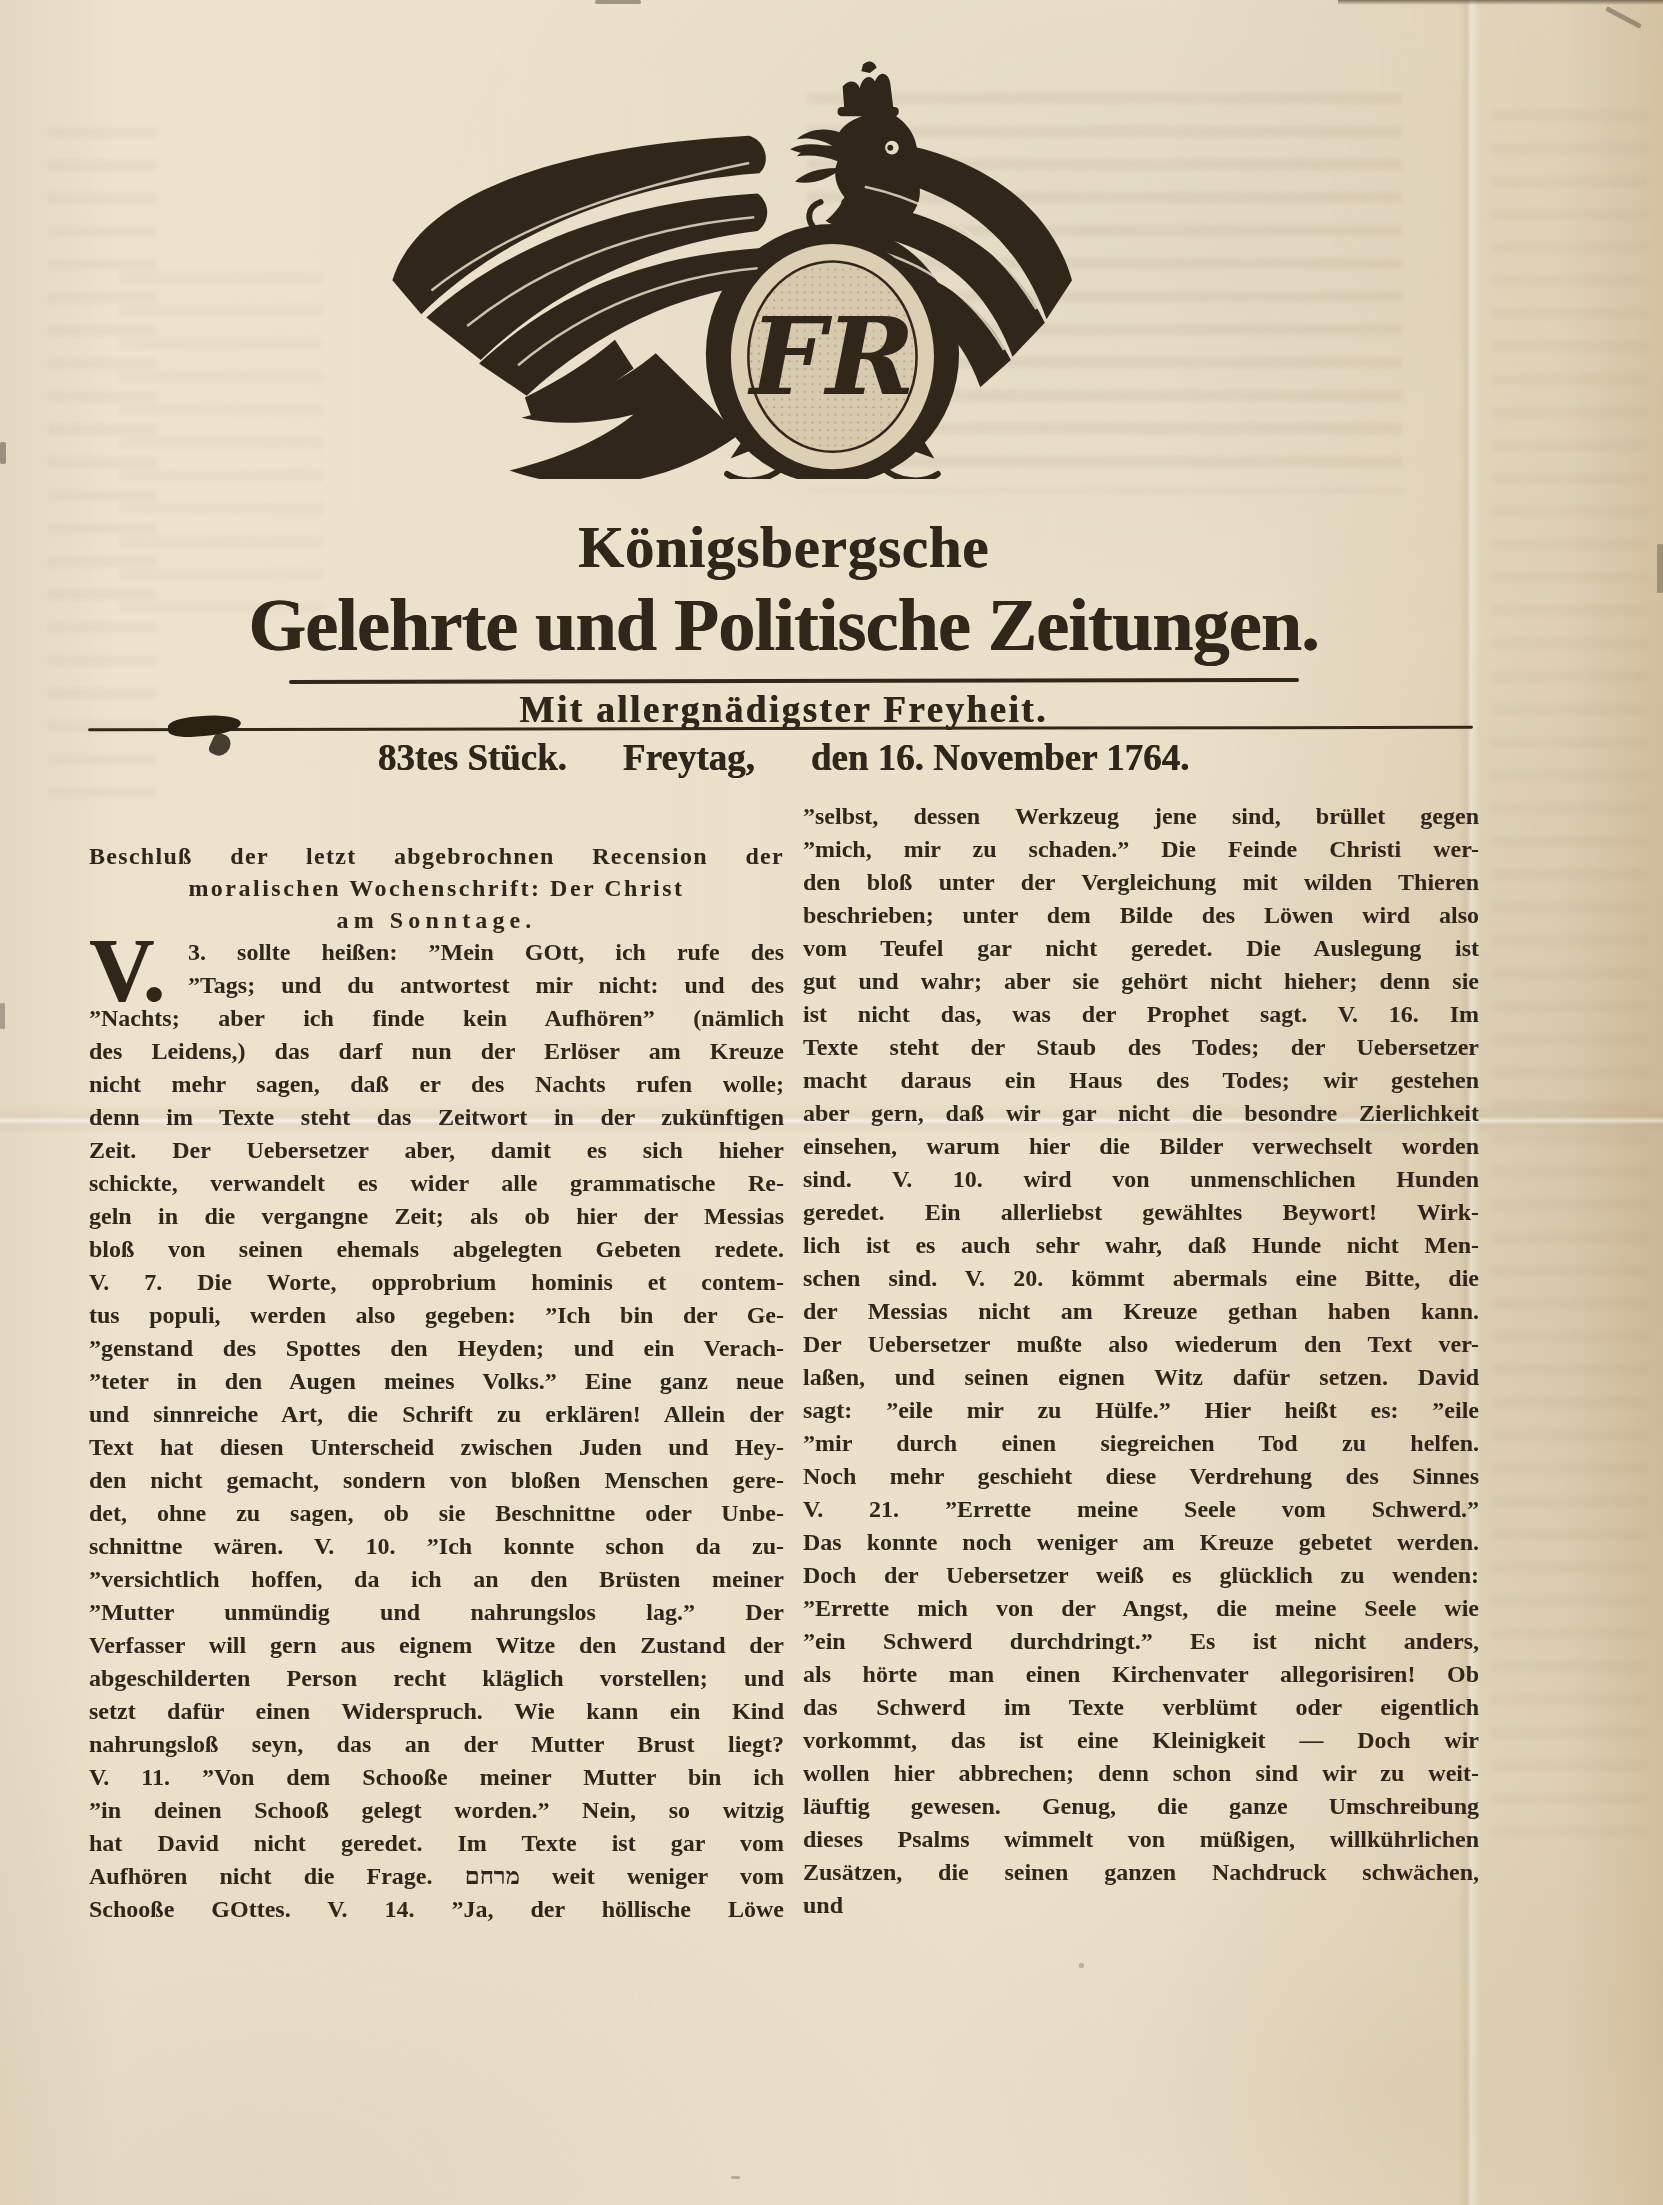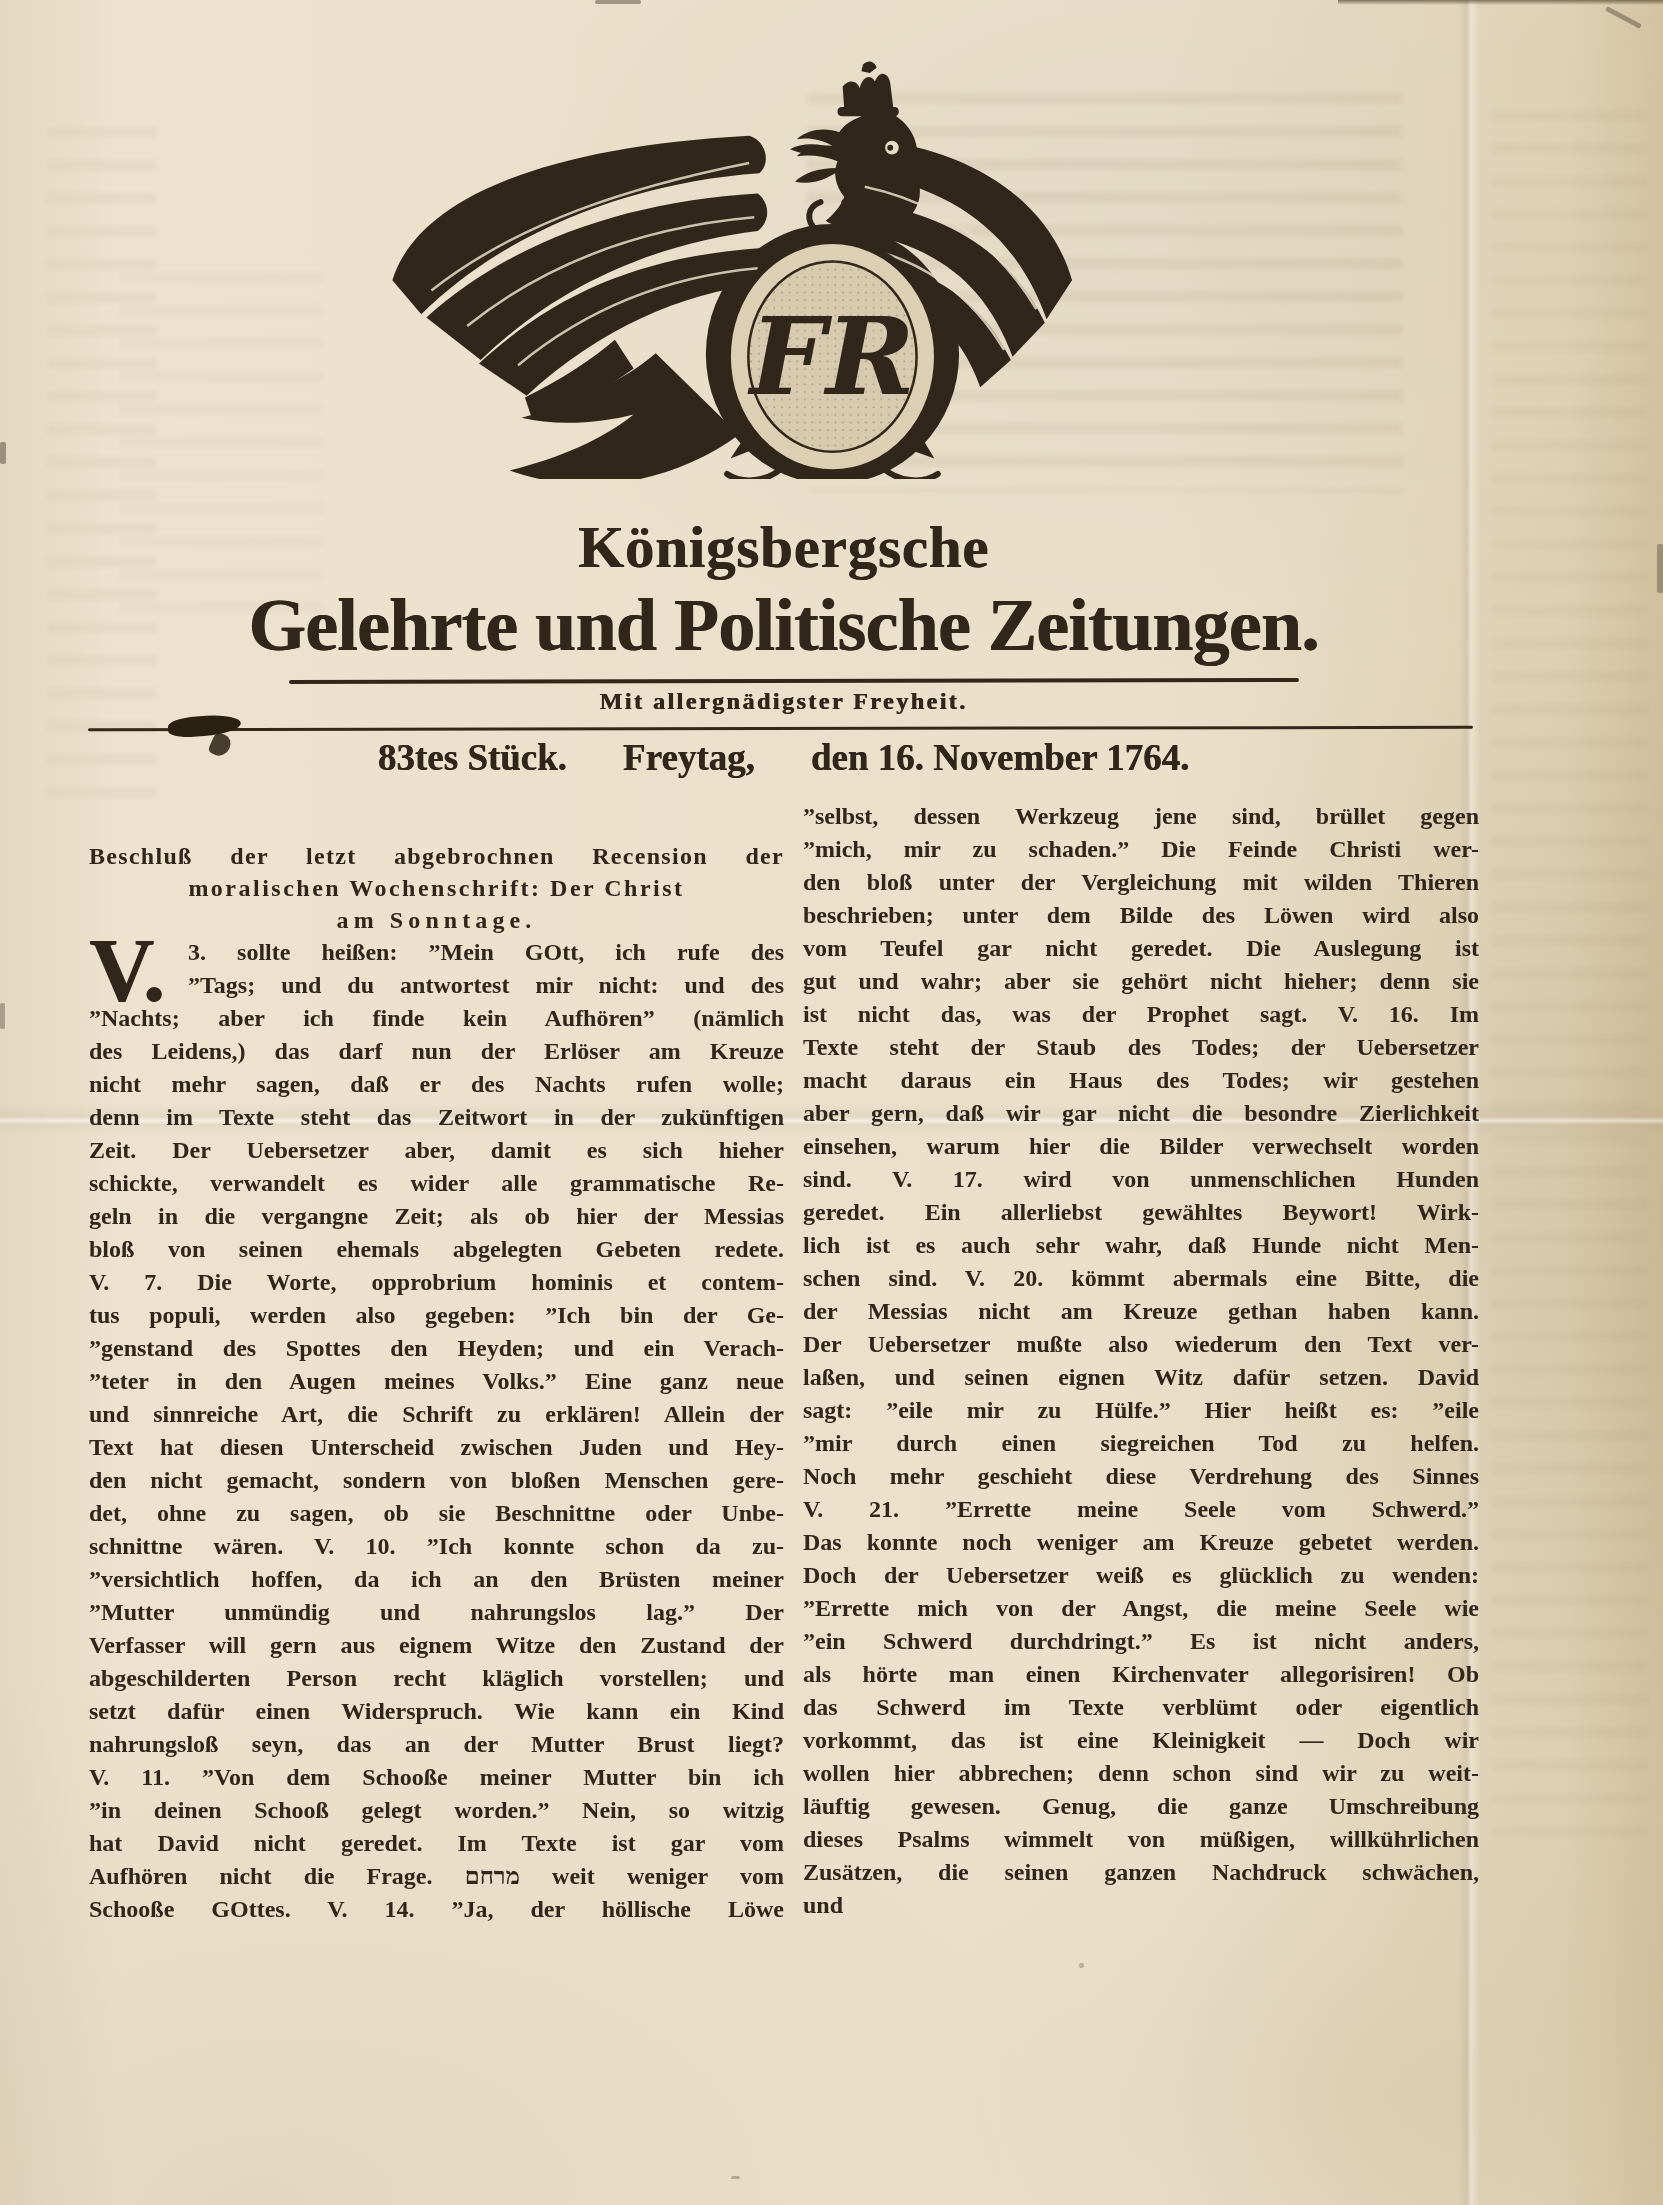--- a/index.html
+++ b/index.html
@@ -25,21 +25,21 @@
   .crease-v { position:absolute; top:0; height:100%; width:22px; pointer-events:none;
     background:linear-gradient(90deg, transparent, rgba(90,70,40,.08) 40%, rgba(255,255,255,.35) 60%, transparent); }
   .speck { position:absolute; background:rgba(48,38,24,.8); border-radius:1.7px; }
   .topedge { position:absolute; background:linear-gradient(180deg, rgba(62,48,28,.6), rgba(62,48,28,0)); }
 
   
   .blackletter { font-weight:700; text-shadow:0.7px 0 0 currentColor; }
   .kicker { left:89px; top:513px; width:1389px; text-align:center; font-size:59px; letter-spacing:0.8px; }
   .title  { left:89px; top:583px; width:1389px; text-align:center; font-size:74px; letter-spacing:-0.8px; white-space:nowrap; }
   .rule1  { left:289px; top:679px; width:1010px; height:4.2px; background:#30261a; transform:rotate(-.12deg); border-radius:2.5px; }
-  .privilege { left:89px; top:688px; width:1389px; text-align:center; font-size:24px; letter-spacing:2.5px; }
+  .privilege { left:89px; top:688px; width:1389px; text-align:center; font-size:37px; letter-spacing:2.5px; }
   .rule2  { left:88px; top:727px; width:1385px; height:3.4px; background:#332818; transform:rotate(-.1deg); border-radius:1.7px; }
   .blob   { left:168px; top:716px; width:73px; height:20.4px; background:#2b2113; border-radius:46% 54% 60% 40%; transform:rotate(-4deg); }
   .blob2  { left:211px; top:734px; width:18.7px; height:22px; background:#2b2113; border-radius:40% 60% 70% 30%; transform:rotate(24deg); opacity:.85;}
   .issueline { left:89px; top:736px; width:1389px; display:flex; justify-content:center; gap:56px; font-size:37px; font-weight:700; text-shadow:0.5px 0 0 currentColor; }
 
   
   .col { position:absolute; top:800px; }
   .col-left  { left:89px; width:695px; }
   .col-right { left:803px; width:676px; }
   .headline { font-size:24px; line-height:32px; font-weight:700; }
@@ -193,21 +193,21 @@
         <div class="bodyline">”mich, mir zu schaden.” Die Feinde Christi wer-</div>
         <div class="bodyline">den bloß unter der Vergleichung mit wilden Thieren</div>
         <div class="bodyline">beschrieben; unter dem Bilde des Löwen wird also</div>
         <div class="bodyline">vom Teufel gar nicht geredet. Die Auslegung ist</div>
         <div class="bodyline">gut und wahr; aber sie gehört nicht hieher; denn sie</div>
         <div class="bodyline">ist nicht das, was der Prophet sagt. V. 16. Im</div>
         <div class="bodyline">Texte steht der Staub des Todes; der Uebersetzer</div>
         <div class="bodyline">macht daraus ein Haus des Todes; wir gestehen</div>
         <div class="bodyline">aber gern, daß wir gar nicht die besondre Zierlichkeit</div>
         <div class="bodyline">einsehen, warum hier die Bilder verwechselt worden</div>
-        <div class="bodyline">sind. V. 17. wird von unmenschlichen Hunden</div>
+        <div class="bodyline">sind. V. 10. wird von unmenschlichen Hunden</div>
         <div class="bodyline">geredet. Ein allerliebst gewähltes Beywort! Wirk-</div>
         <div class="bodyline">lich ist es auch sehr wahr, daß Hunde nicht Men-</div>
         <div class="bodyline">schen sind. V. 20. kömmt abermals eine Bitte, die</div>
         <div class="bodyline">der Messias nicht am Kreuze gethan haben kann.</div>
         <div class="bodyline">Der Uebersetzer mußte also wiederum den Text ver-</div>
         <div class="bodyline">laßen, und seinen eignen Witz dafür setzen. David</div>
         <div class="bodyline">sagt: ”eile mir zu Hülfe.” Hier heißt es: ”eile</div>
         <div class="bodyline">”mir durch einen siegreichen Tod zu helfen.</div>
         <div class="bodyline">Noch mehr geschieht diese Verdrehung des Sinnes</div>
         <div class="bodyline">V. 21. ”Errette meine Seele vom Schwerd.”</div>

